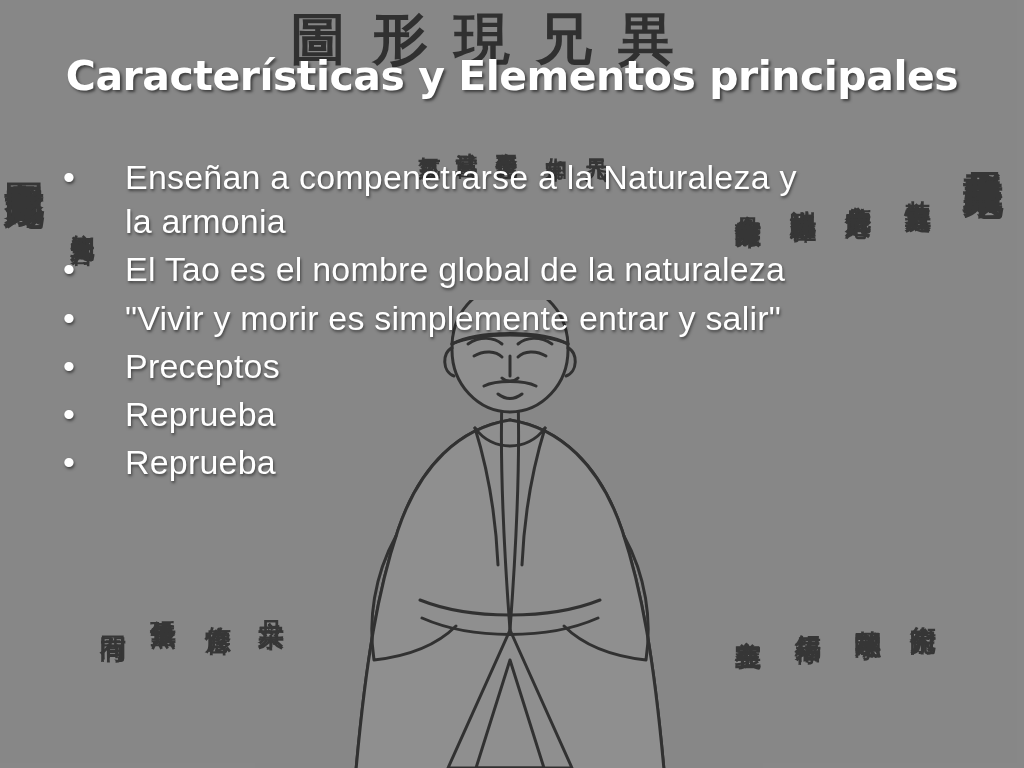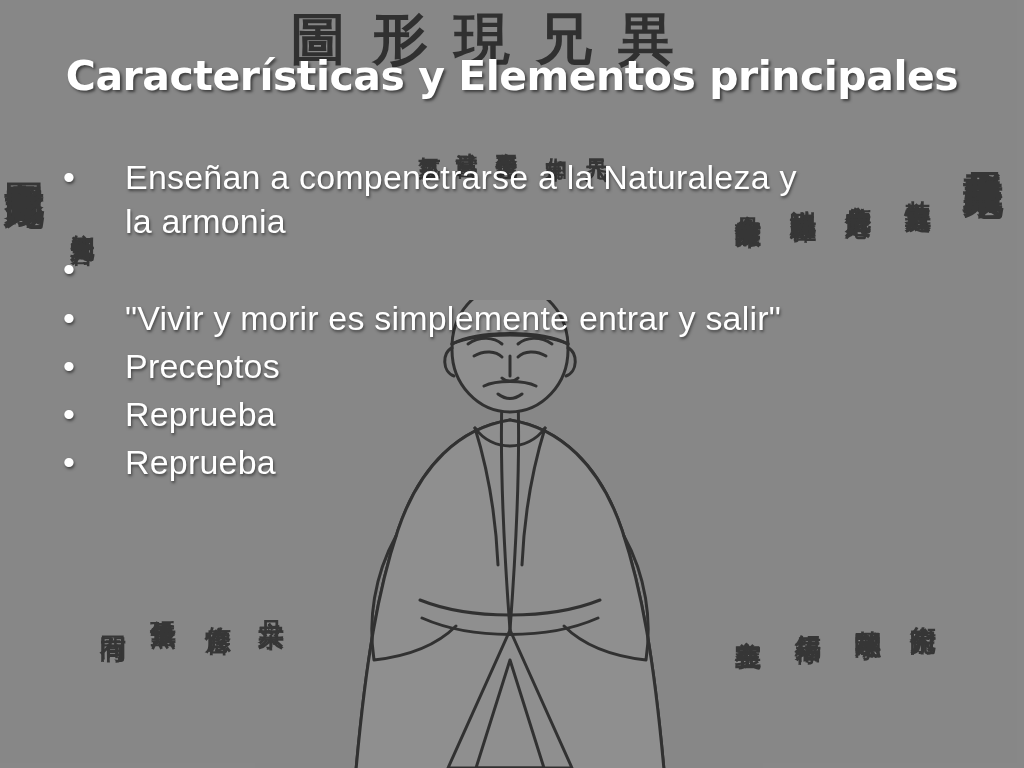--- a/index.html
+++ b/index.html
@@ -216,20 +216,21 @@
 
     <div id="bullets">
 
       <div class="bullet-row b-wide">
         <span class="bullet-dot">•</span>
         <span class="bullet-text">Enseñan a compenetrarse a la Naturaleza y la armonia</span>
       </div>
 
       <div class="bullet-row b-wide">
         <span class="bullet-dot">•</span>
+        <span class="bullet-text">El Tao es el nombre global de la naturaleza</span>
       </div>
 
       <div class="bullet-row">
         <span class="bullet-dot">•</span>
         <span class="bullet-text">"Vivir y morir es simplemente entrar y salir"</span>
       </div>
 
       <div class="bullet-row">
         <span class="bullet-dot">•</span>
         <span class="bullet-text">Preceptos</span>

